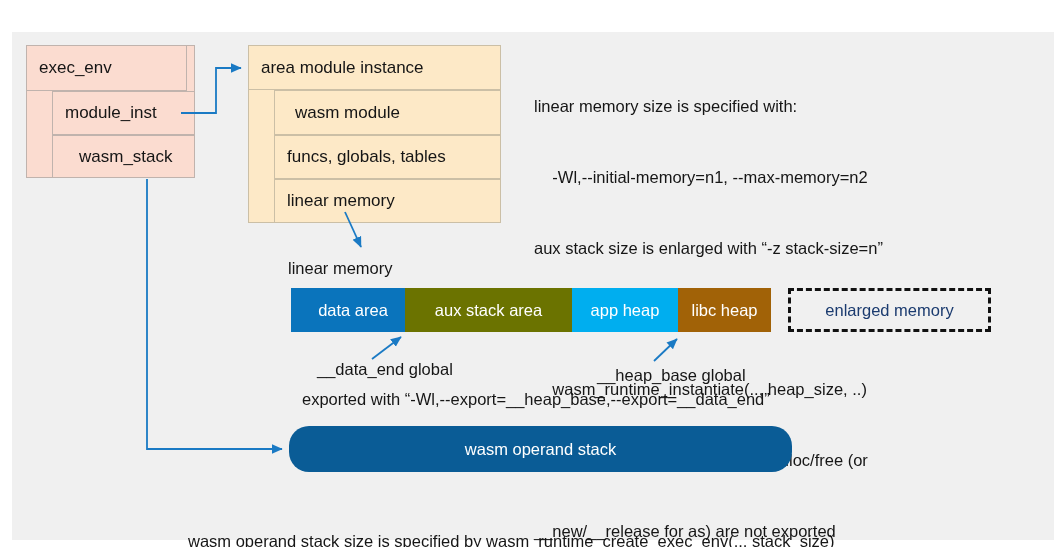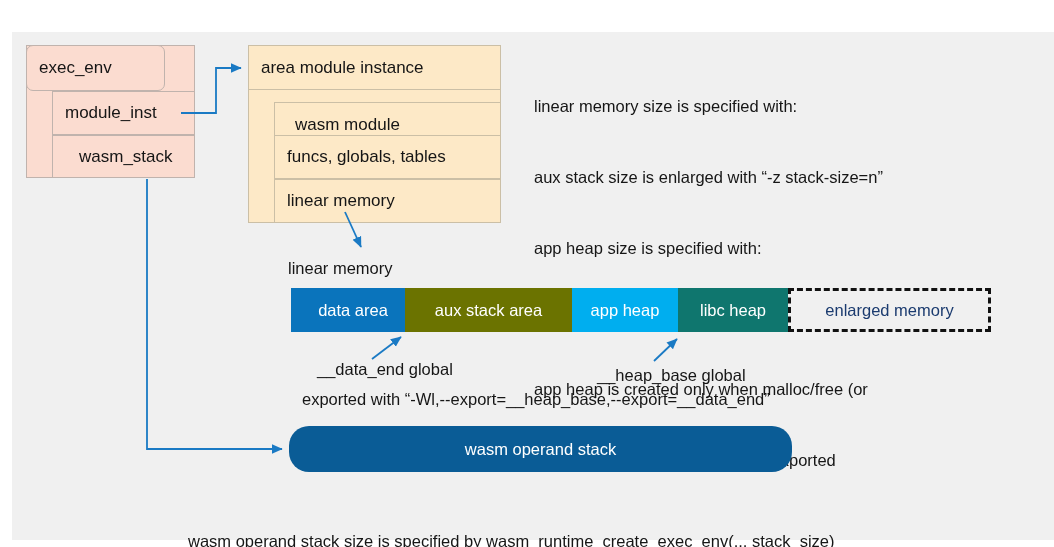--- a/index.html
+++ b/index.html
@@ -123,52 +123,53 @@
 </head>
 <body>
 
 <div id="stage">
 
 
   <div id="panel"></div>
 
   <div class="box pink" style="left:26px; top:45px; width:169px; height:133px;"></div>
 
-  <div class="cell pink cell-pad" style="left:26px; top:45px; width:139px; height:46px;border-radius:7px;">
+  <div class="cell pink cell-pad" style="left:26px; top:45px; width:161px; height:46px;">
     <span>exec_env</span>
   </div>
 
   <div class="cell pink cell-pad" style="left:52px; top:91px; width:143px; height:44px;">
     <span>module_inst</span>
   </div>
 
   <div class="cell pink cell-pad" style="left:52px; top:135px; width:143px; height:43px;padding-left:26px;">
     <span>wasm_stack</span>
   </div>
 
   <div class="box peach" style="left:248px; top:45px; width:253px; height:178px;"></div>
 
   <div class="cell peach cell-pad" style="left:248px; top:45px; width:253px; height:45px;">
     <span>area module instance</span>
   </div>
 
-  <div class="cell peach cell-pad" style="left:274px; top:102px; width:227px; height:45px;padding-left:20px;">
+  <div class="cell peach cell-pad" style="left:274px; top:90px; width:227px; height:45px;padding-left:20px;">
     <span>wasm module</span>
   </div>
 
   <div class="cell peach cell-pad" style="left:274px; top:135px; width:227px; height:44px;">
     <span>funcs, globals, tables</span>
   </div>
 
   <div class="cell peach cell-pad" style="left:274px; top:179px; width:227px; height:44px;">
     <span>linear memory</span>
   </div>
 
   <div class="textblock" style="left:534px; top:48px; width:500px;">
     <div class="note-line">linear memory size is specified with:</div>
+    <div class="note-line">    -Wl,--initial-memory=n1, --max-memory=n2</div>
     <div class="note-line">aux stack size is enlarged with “-z stack-size=n”</div>
     <div class="note-line">app heap size is specified with:</div>
     <div class="note-line">    wasm_runtime_instantiate(.., heap_size, ..)</div>
     <div class="note-line">app heap is created only when malloc/free (or</div>
     <div class="note-line">__new/__release for as) are not exported</div>
   </div>
 
   <div class="mem-label" style="left:288px; top:259px;">linear memory</div>
 
   <div class="seg" style="left:291px; top:288px; width:124px; height:44px; background:#0a74bc;">
@@ -176,21 +177,21 @@
   </div>
 
   <div class="seg" style="left:405px; top:288px; width:167px; height:44px; background:#6b7300;">
     <span>aux stack area</span>
   </div>
 
   <div class="seg" style="left:572px; top:288px; width:106px; height:44px; background:#00aeef;">
     <span>app heap</span>
   </div>
 
-  <div class="seg" style="left:678px; top:288px; width:110px; height:44px; background:#0f766e;">
+  <div class="seg" style="left:678px; top:288px; width:93px; height:44px; background:#a16207;">
     <span>libc heap</span>
   </div>
 
   <div class="seg seg-enlarged" style="left:788px; top:288px; width:203px; height:44px;">
     <span>enlarged memory</span>
   </div>
 
   <div class="annot" style="left:317px; top:360px;">__data_end global</div>
 
   <div class="annot" style="left:597px; top:366px;">__heap_base global</div>

